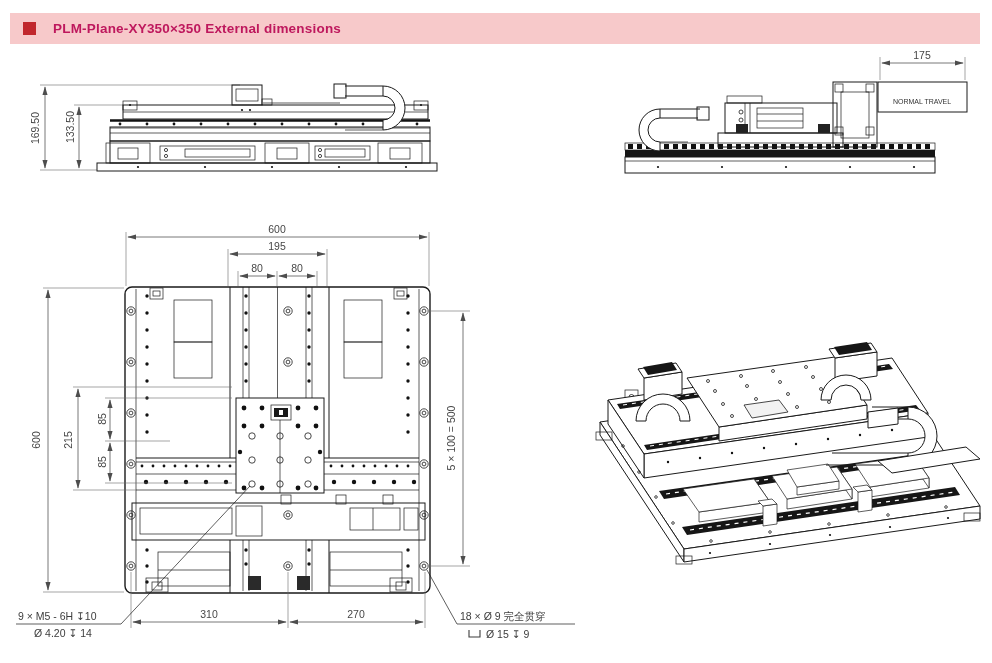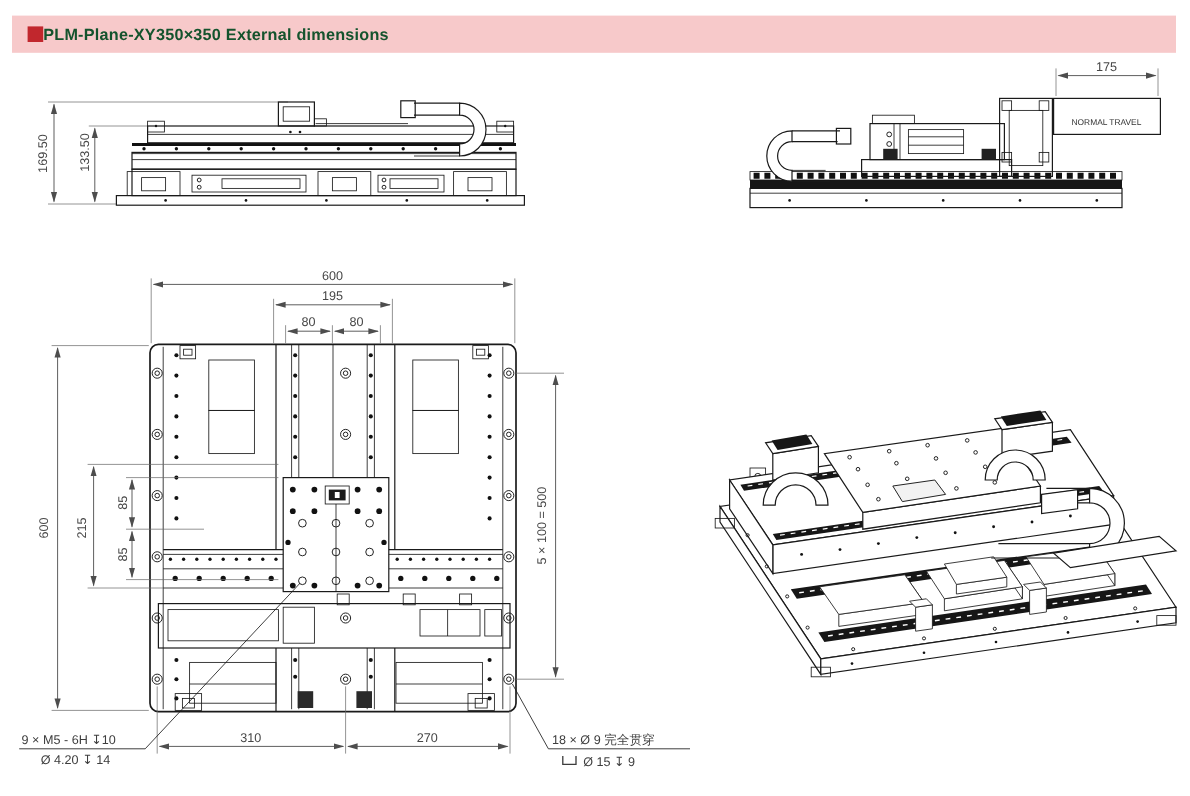--- a/index.html
+++ b/index.html
@@ -1,19 +1,19 @@
 <!DOCTYPE html>
 <html><head>
 <meta charset="utf-8">
 <style>
   html,body{margin:0;padding:0;background:#ffffff;}
   body{width:992px;height:663px;position:relative;font-family:"Liberation Sans",sans-serif;overflow:hidden;}
   .header-bar{position:absolute;left:10px;top:13px;width:970px;height:31px;background:#f7c9ca;display:flex;align-items:center;}
   .accent-square{width:13px;height:13px;margin-left:13px;background:#c1272d;flex:0 0 auto;}
-  .title{font-size:13.5px;font-weight:700;color:#14532d;letter-spacing:.2px;text-align:right;}
+  .title{margin-left:17px;font-size:13.5px;font-weight:700;color:#be185d;letter-spacing:.2px;text-align:right;}
   svg{position:absolute;left:0;top:0;}
   .ln{stroke:#1a1a1a;fill:none;stroke-width:1;}
   .lnb{stroke:#1a1a1a;fill:none;stroke-width:1.4;}
   .ln2{stroke:#1a1a1a;fill:none;stroke-width:.7;}
   .wfill{fill:#ffffff;stroke:#1a1a1a;stroke-width:1;}
   .wfill2{fill:#ffffff;stroke:#1a1a1a;stroke-width:.7;}
   .dk{fill:#161616;stroke:none;}
   .dot{fill:#111111;stroke:none;}
   .hole{fill:none;stroke:#1a1a1a;stroke-width:.8;}
   .dim{stroke:#575757;fill:none;stroke-width:.8;}

